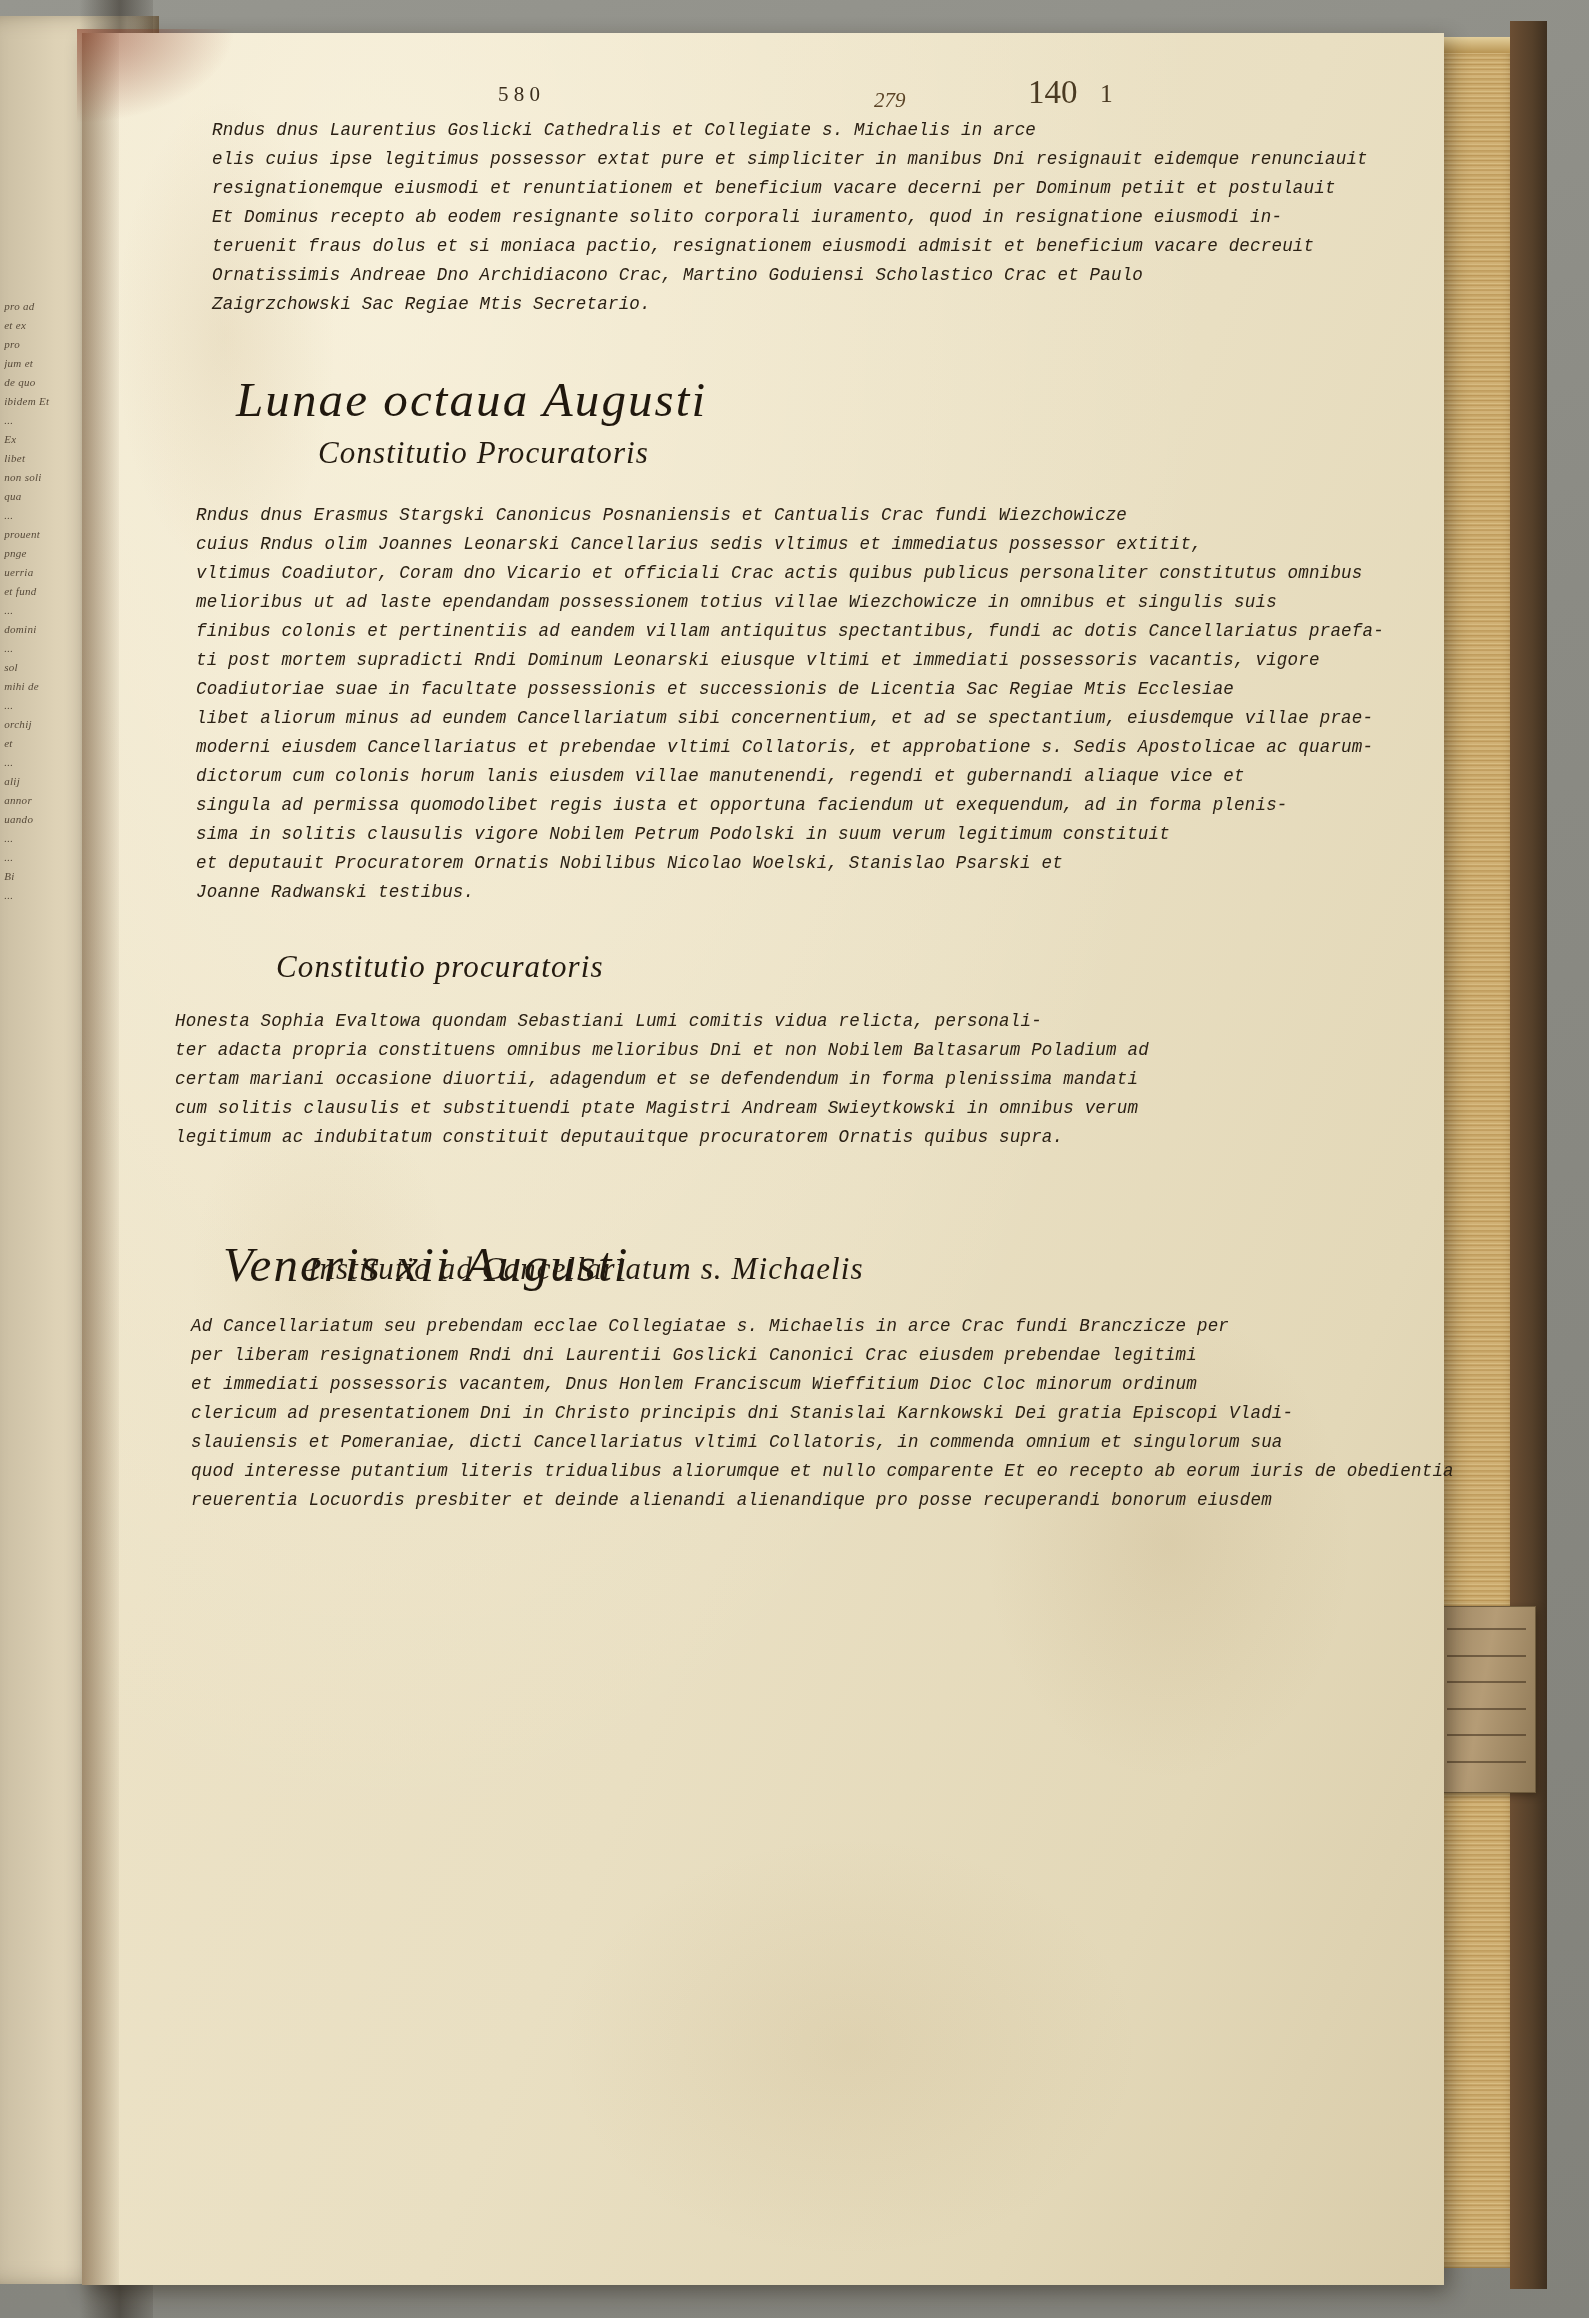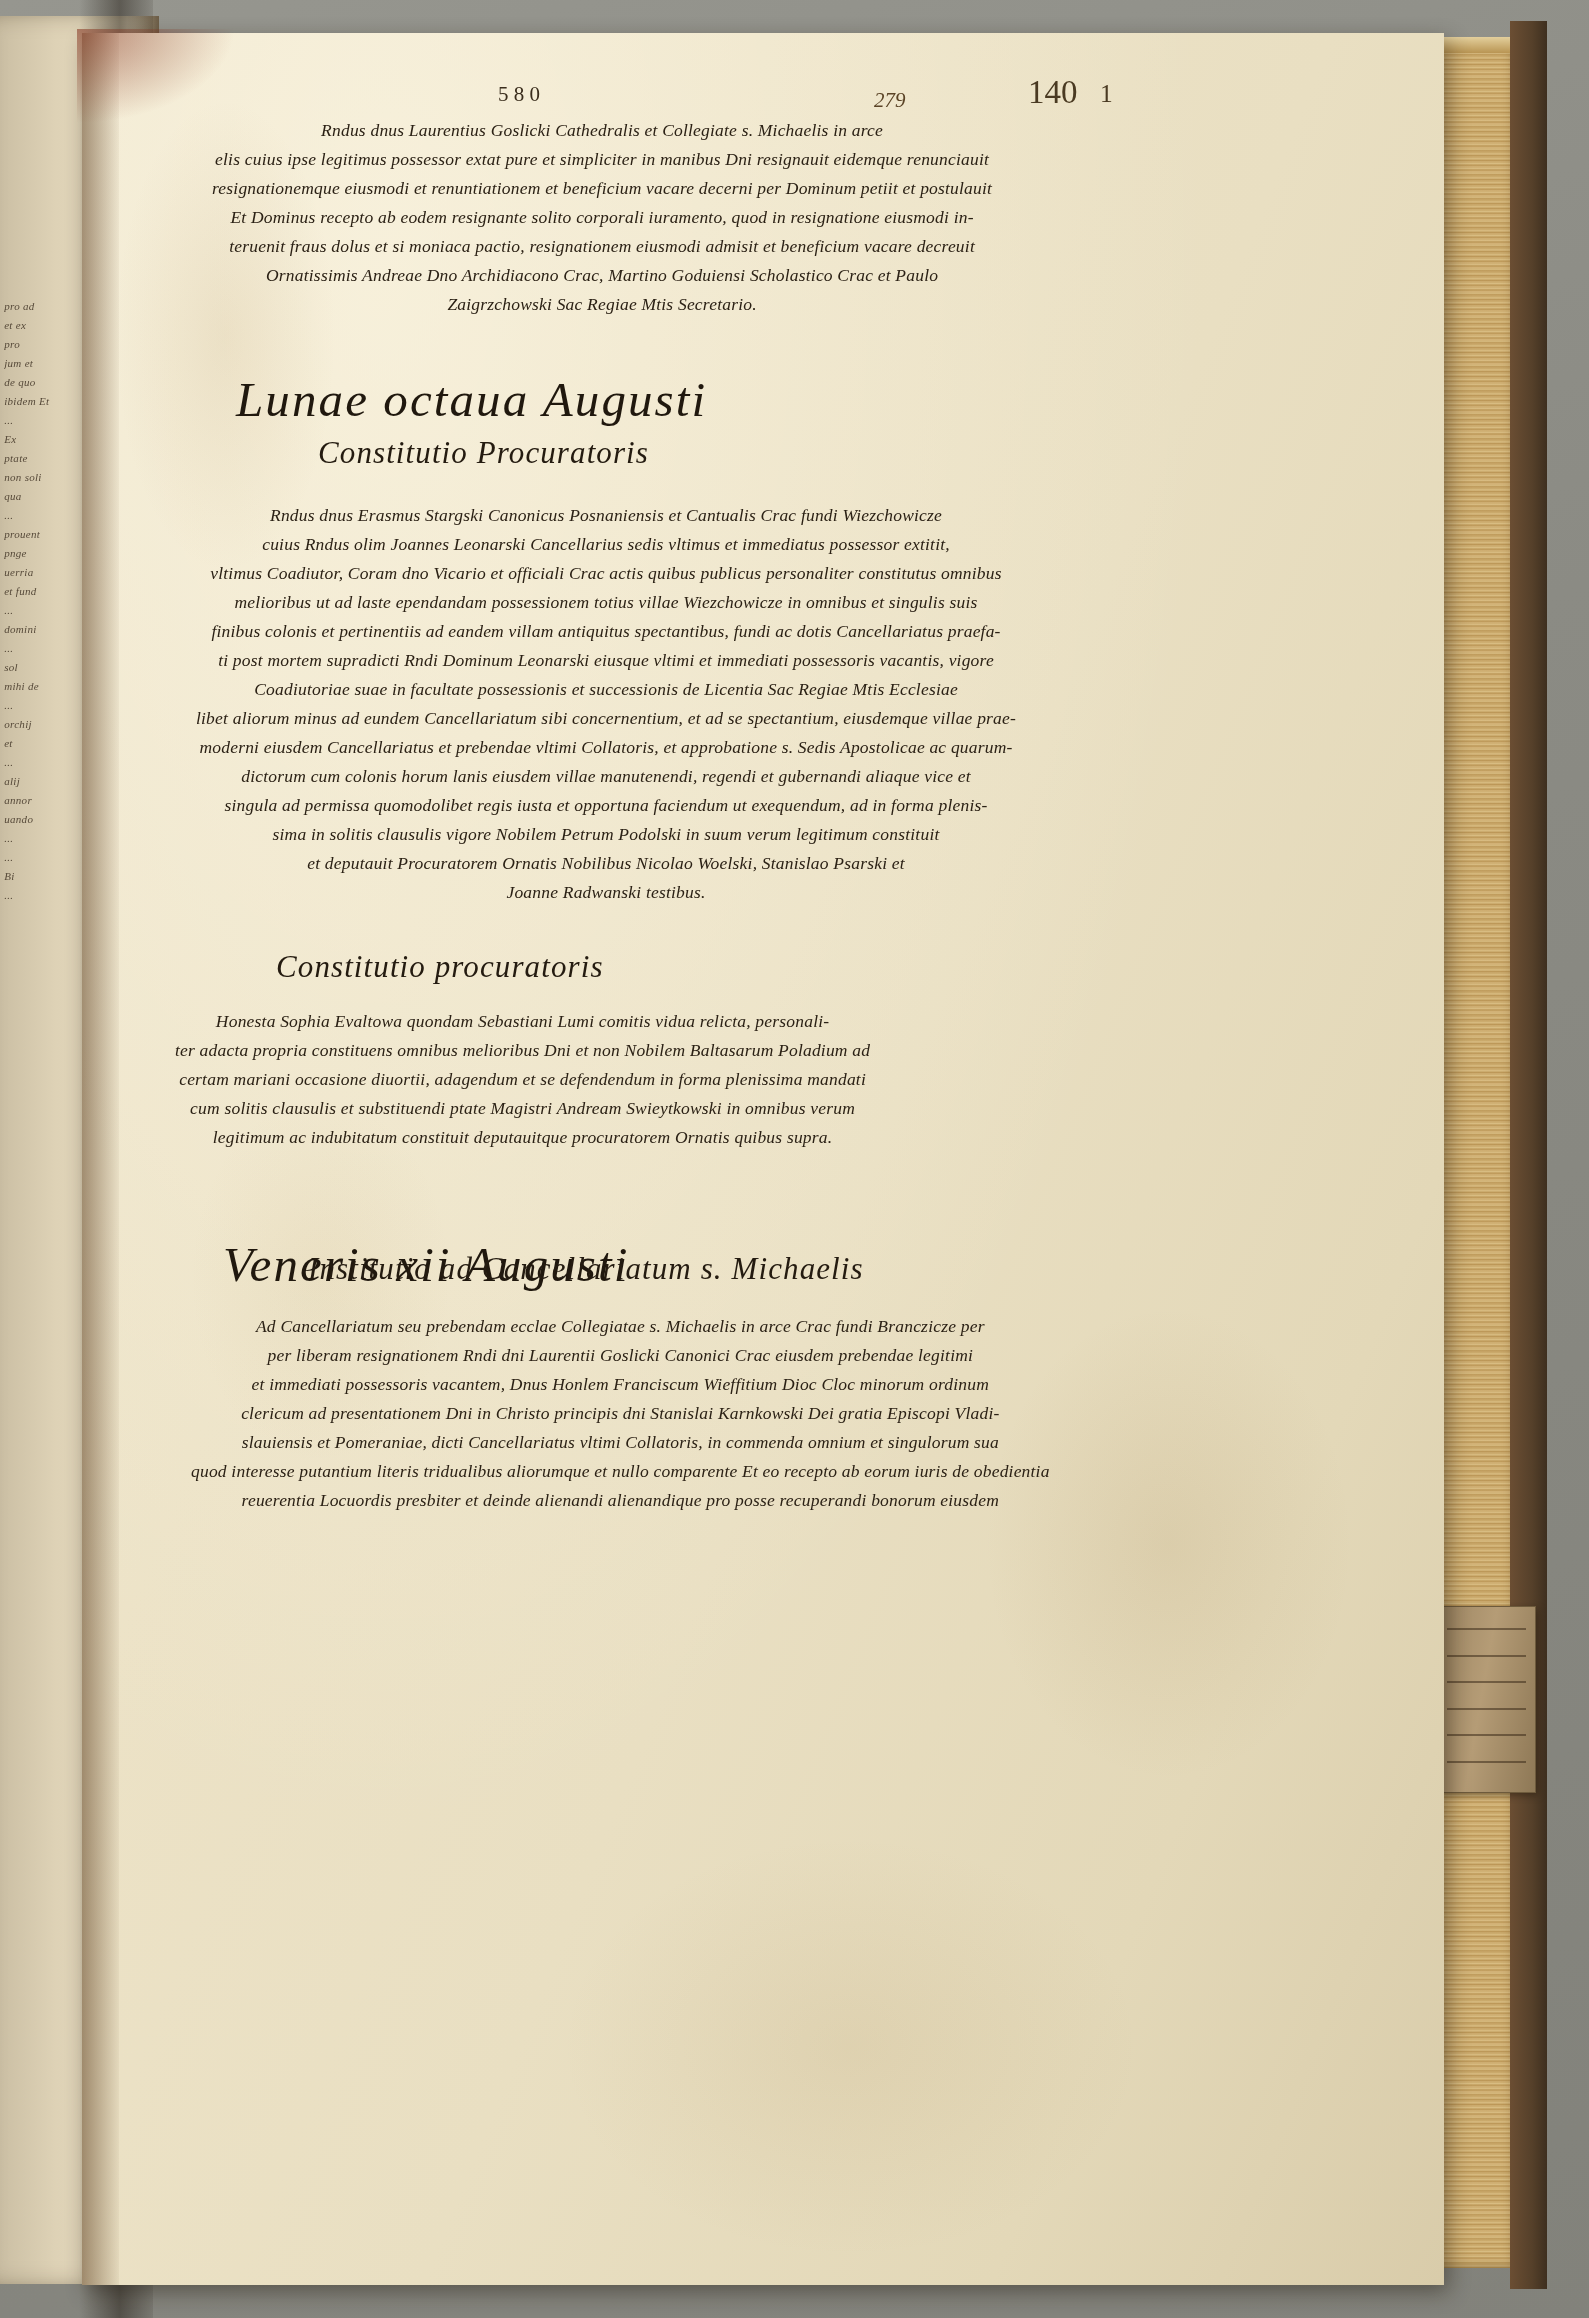--- a/index.html
+++ b/index.html
@@ -167,26 +167,25 @@
   #folio-1 {
     position: absolute; left: 1100px; top: 79px;
     font-size: 25.4px; color: #4a3a22;
     font-family: "Liberation Serif", serif;
   }
 
   
   .para {
     position: absolute;
     color: #2b2115;
-    font-family: Liberation Serif, serif;
+    font-family: Liberation Mono, monospace;
     font-style: italic;
     font-size: 17.5px;
     line-height: 29px;
     letter-spacing: 0.2px;
-    text-align: center;
   }
   .para .ln { white-space: nowrap; display: block; }
 
   
   .bigheading {
     position: absolute;
     color: #20180e;
     font-family: "Liberation Serif", serif;
     font-style: italic;
     font-size: 49px;
@@ -213,21 +212,21 @@
   </div>
   <div id="left-marginalia">
     <div>pro ad</div>
     <div>et ex</div>
     <div>pro</div>
     <div>jum et</div>
     <div>de quo</div>
     <div>ibidem Et</div>
     <div>...</div>
     <div>Ex</div>
-    <div>ptate</div>
+    <div>libet</div>
     <div>non soli</div>
     <div>qua</div>
     <div>...</div>
     <div>prouent</div>
     <div>pnge</div>
     <div>uerria</div>
     <div>et fund</div>
     <div>...</div>
     <div>domini</div>
     <div>...</div>

